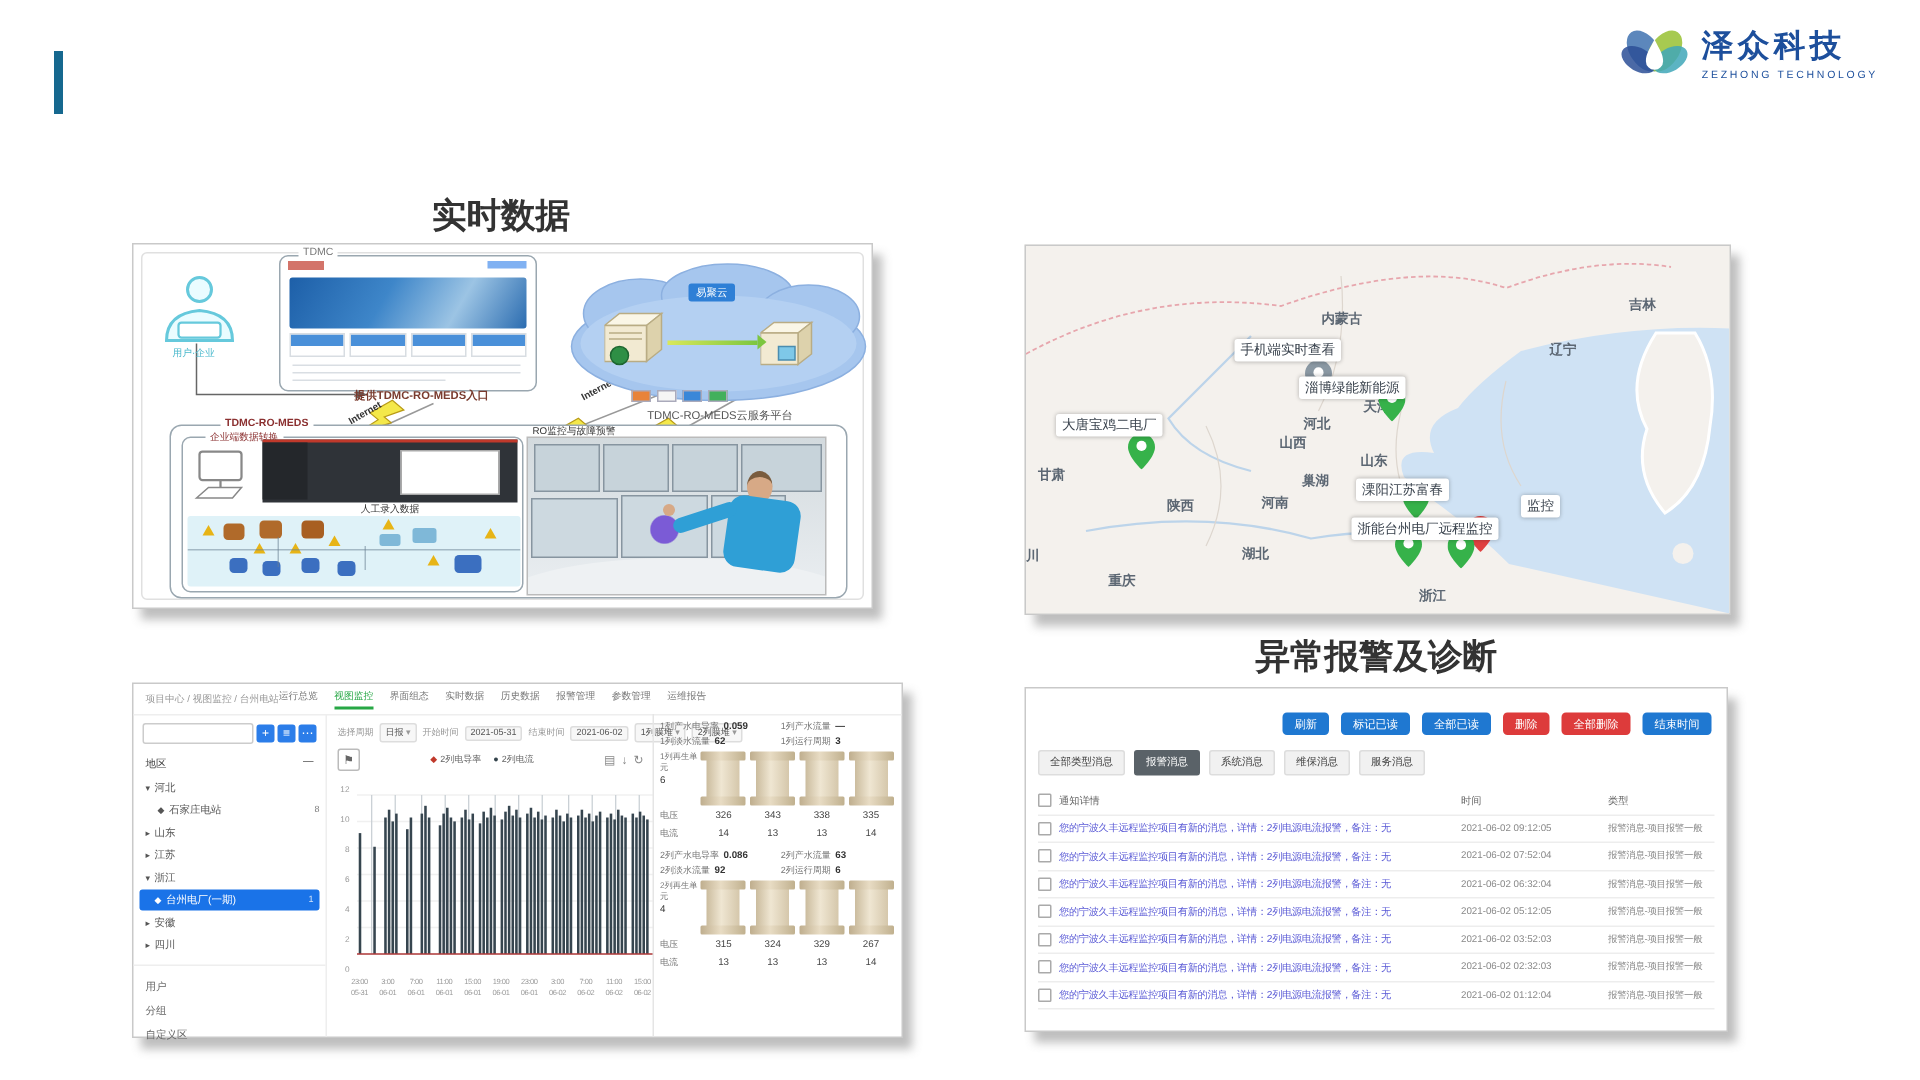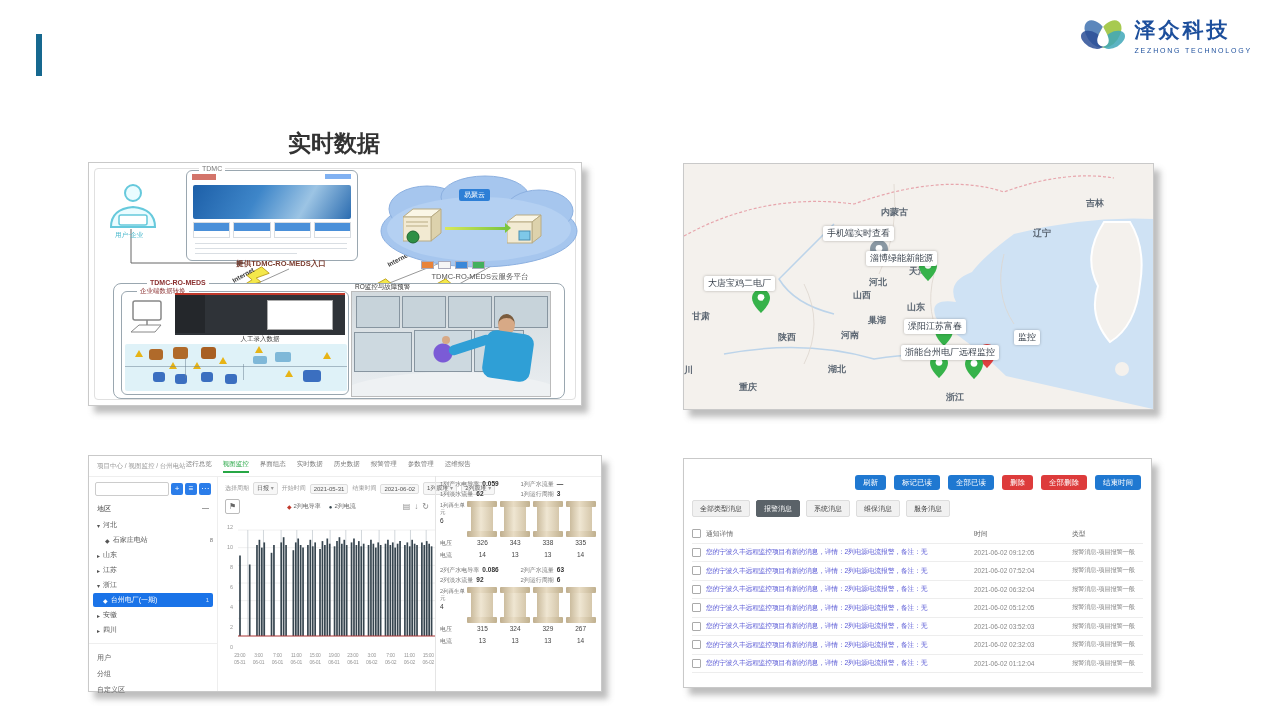--- a/index.html
+++ b/index.html
@@ -123,20 +123,21 @@
       <ellipse cx="35" cy="29" rx="8" ry="13" transform="rotate(60 35 29)" fill="#3fa7b8" opacity="0.85"></ellipse>
       <path d="M24 15 C27 21 30 25 30 30 a6 6 0 0 1 -12 0 C18 25 21 21 24 15 Z" fill="#fff"></path>
     </svg>
     <div class="logo-txt">
       <div class="logo-cn">泽众科技</div>
       <div class="logo-en">ZEZHONG TECHNOLOGY</div>
     </div>
   </div>
 
   <div class="qh" style="left:88px;top:128px;width:492px;">实时数据</div>
+  <div class="qh" style="left:683px;top:422px;width:469px;">异常报警及诊断</div>
 
   <div class="panel dg" style="left:88px;top:162px;width:492px;height:242px;">
     <div class="frame"></div>
 
     <svg class="abs" style="left:0;top:0;" width="492" height="242">
       <path d="M42,66 L42,100 L148,100" stroke="#666" fill="none" stroke-width="1"></path>
       <polygon points="148,97 156,100 148,103" fill="#666"></polygon>
       <path d="M200,106 L156,126" stroke="#999" fill="none" stroke-width="1"></path>
       <path d="M240,144 L356,98" stroke="#999" fill="none" stroke-width="1"></path>
       <path d="M404,102 L340,138" stroke="#999" fill="none" stroke-width="1"></path>

